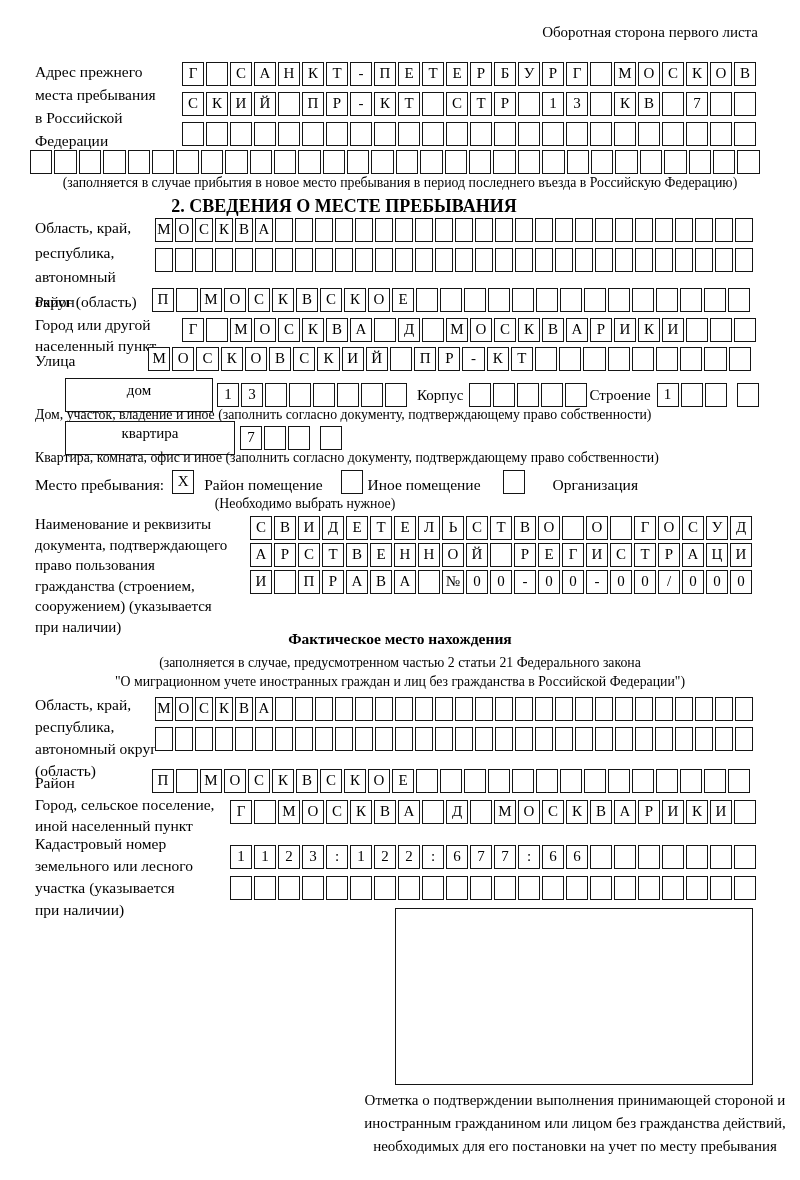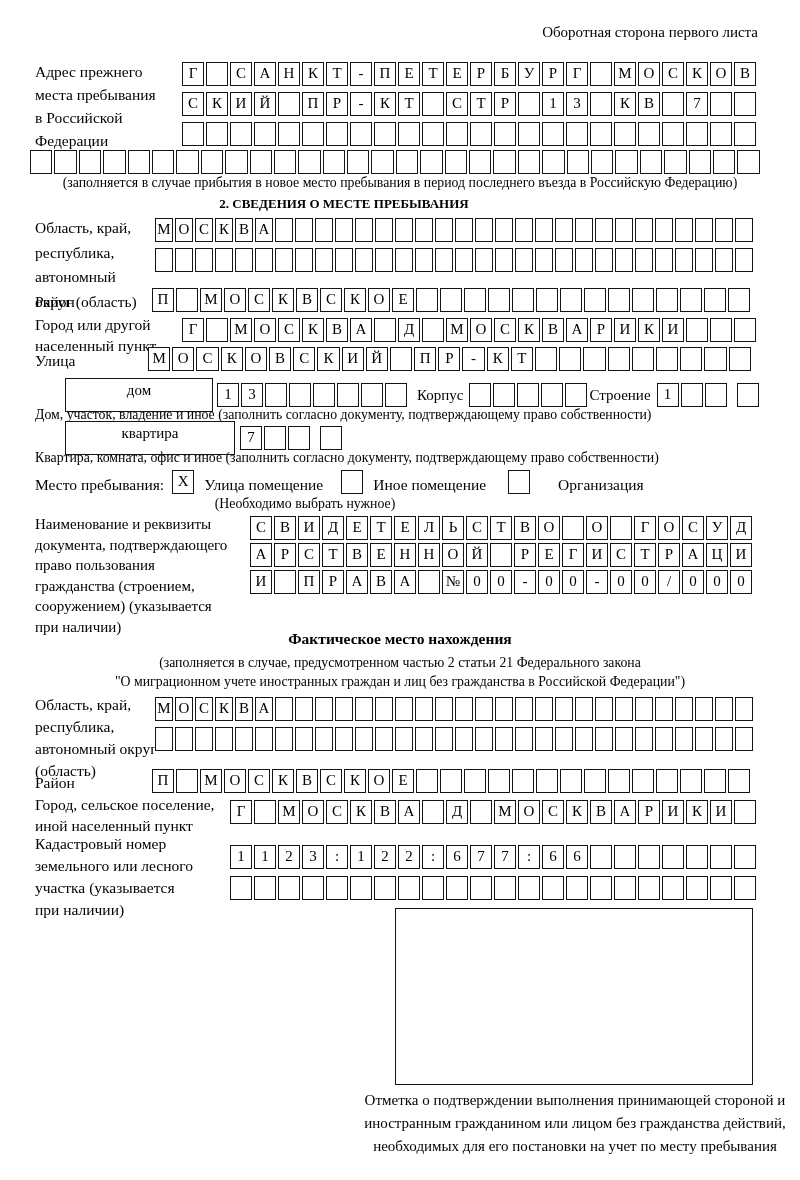--- a/index.html
+++ b/index.html
@@ -146,21 +146,21 @@
     <span class="cell"></span>
     <span class="cell"></span>
     <span class="cell"></span>
     <span class="cell"></span>
     <span class="cell"></span>
     <span class="cell"></span>
     <span class="cell"></span>
   </div>
 <div class="abs small center" style="left:0; top:175px; width:800px;">(заполняется в случае прибытия в новое место пребывания в период последнего въезда в Российскую Федерацию)</div>
 
-<div class="abs bold center" style="left:0; top:196px; width:688px; font-size:13px;">2. СВЕДЕНИЯ О МЕСТЕ ПРЕБЫВАНИЯ</div>
+<div class="abs bold center" style="left:0; top:196px; width:688px; font-size:18px;">2. СВЕДЕНИЯ О МЕСТЕ ПРЕБЫВАНИЯ</div>
 
 <div class="abs label" style="left:35px; top:216px; line-height:24.5px;">
     <div>Область, край,</div>
     <div>республика,</div>
     <div>автономный</div>
     <div>округ (область)</div>
   </div>
 <div class="cellrow" style="left:155px; top:218px; --cw:18px;">
     <span class="cell">М</span>
     <span class="cell">О</span>
@@ -356,23 +356,23 @@
     </div>
   <div class="inline-cells" style="margin-left:8px; --cw:22px;">
       <span class="cell"></span>
     </div>
 </div>
 <div class="abs small" style="left:35px; top:450px;">Квартира, комната, офис и иное (заполнить согласно документу, подтверждающему право собственности)</div>
 
 <div class="flexrow" style="left:35px; top:470px;align-items:flex-end;">
   <div class="rowlabel" style="font-size:15.5px;">Место пребывания:</div>
   <div class="checkbox" style="margin-left:8px;">X</div>
-  <div class="rowlabel" style="margin-left:10px; font-size:15.5px;">Улица помещение</div>
+  <div class="rowlabel" style="margin-left:10px; font-size:15.5px;">Район помещение</div>
   <div class="checkbox" style="margin-left:18px;"></div>
-  <div class="rowlabel" style="margin-left:10px; font-size:15.5px;">Иное помещение</div>
+  <div class="rowlabel" style="margin-left:5px; font-size:15.5px;">Иное помещение</div>
   <div class="checkbox" style="margin-left:22px;"></div>
   <div class="rowlabel" style="margin-left:28px; font-size:15.5px;">Организация</div>
 </div>
 <div class="abs small center" style="left:35px; top:496px; width:540px;">(Необходимо выбрать нужное)</div>
 
 <div class="abs" style="left:35px; top:514px; font-size:15px; line-height:20.5px;">
     <div>Наименование и реквизиты</div>
     <div>документа, подтверждающего</div>
     <div>право пользования</div>
     <div>гражданства (строением,</div>

